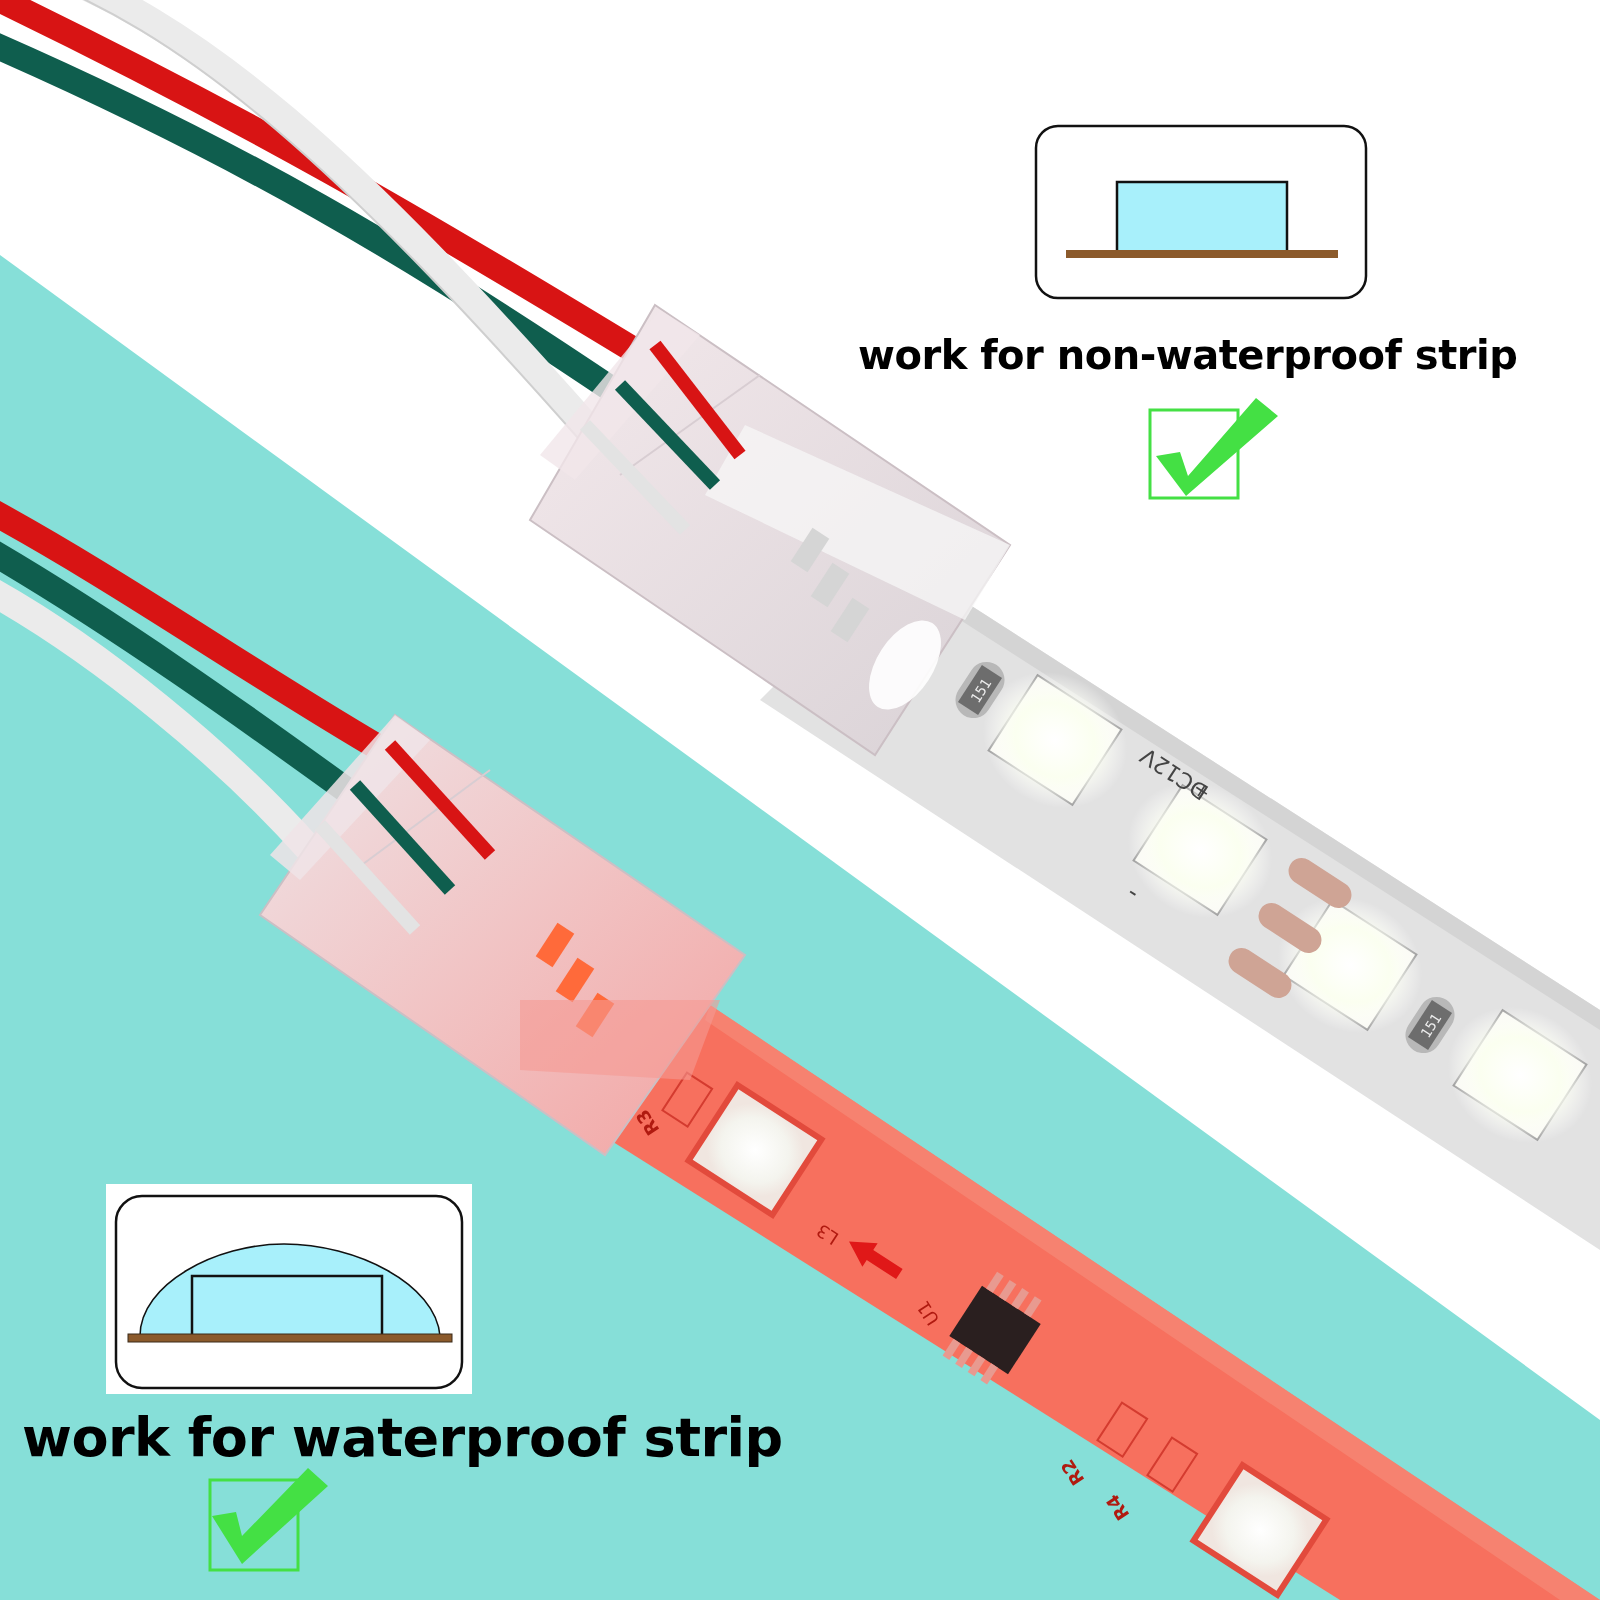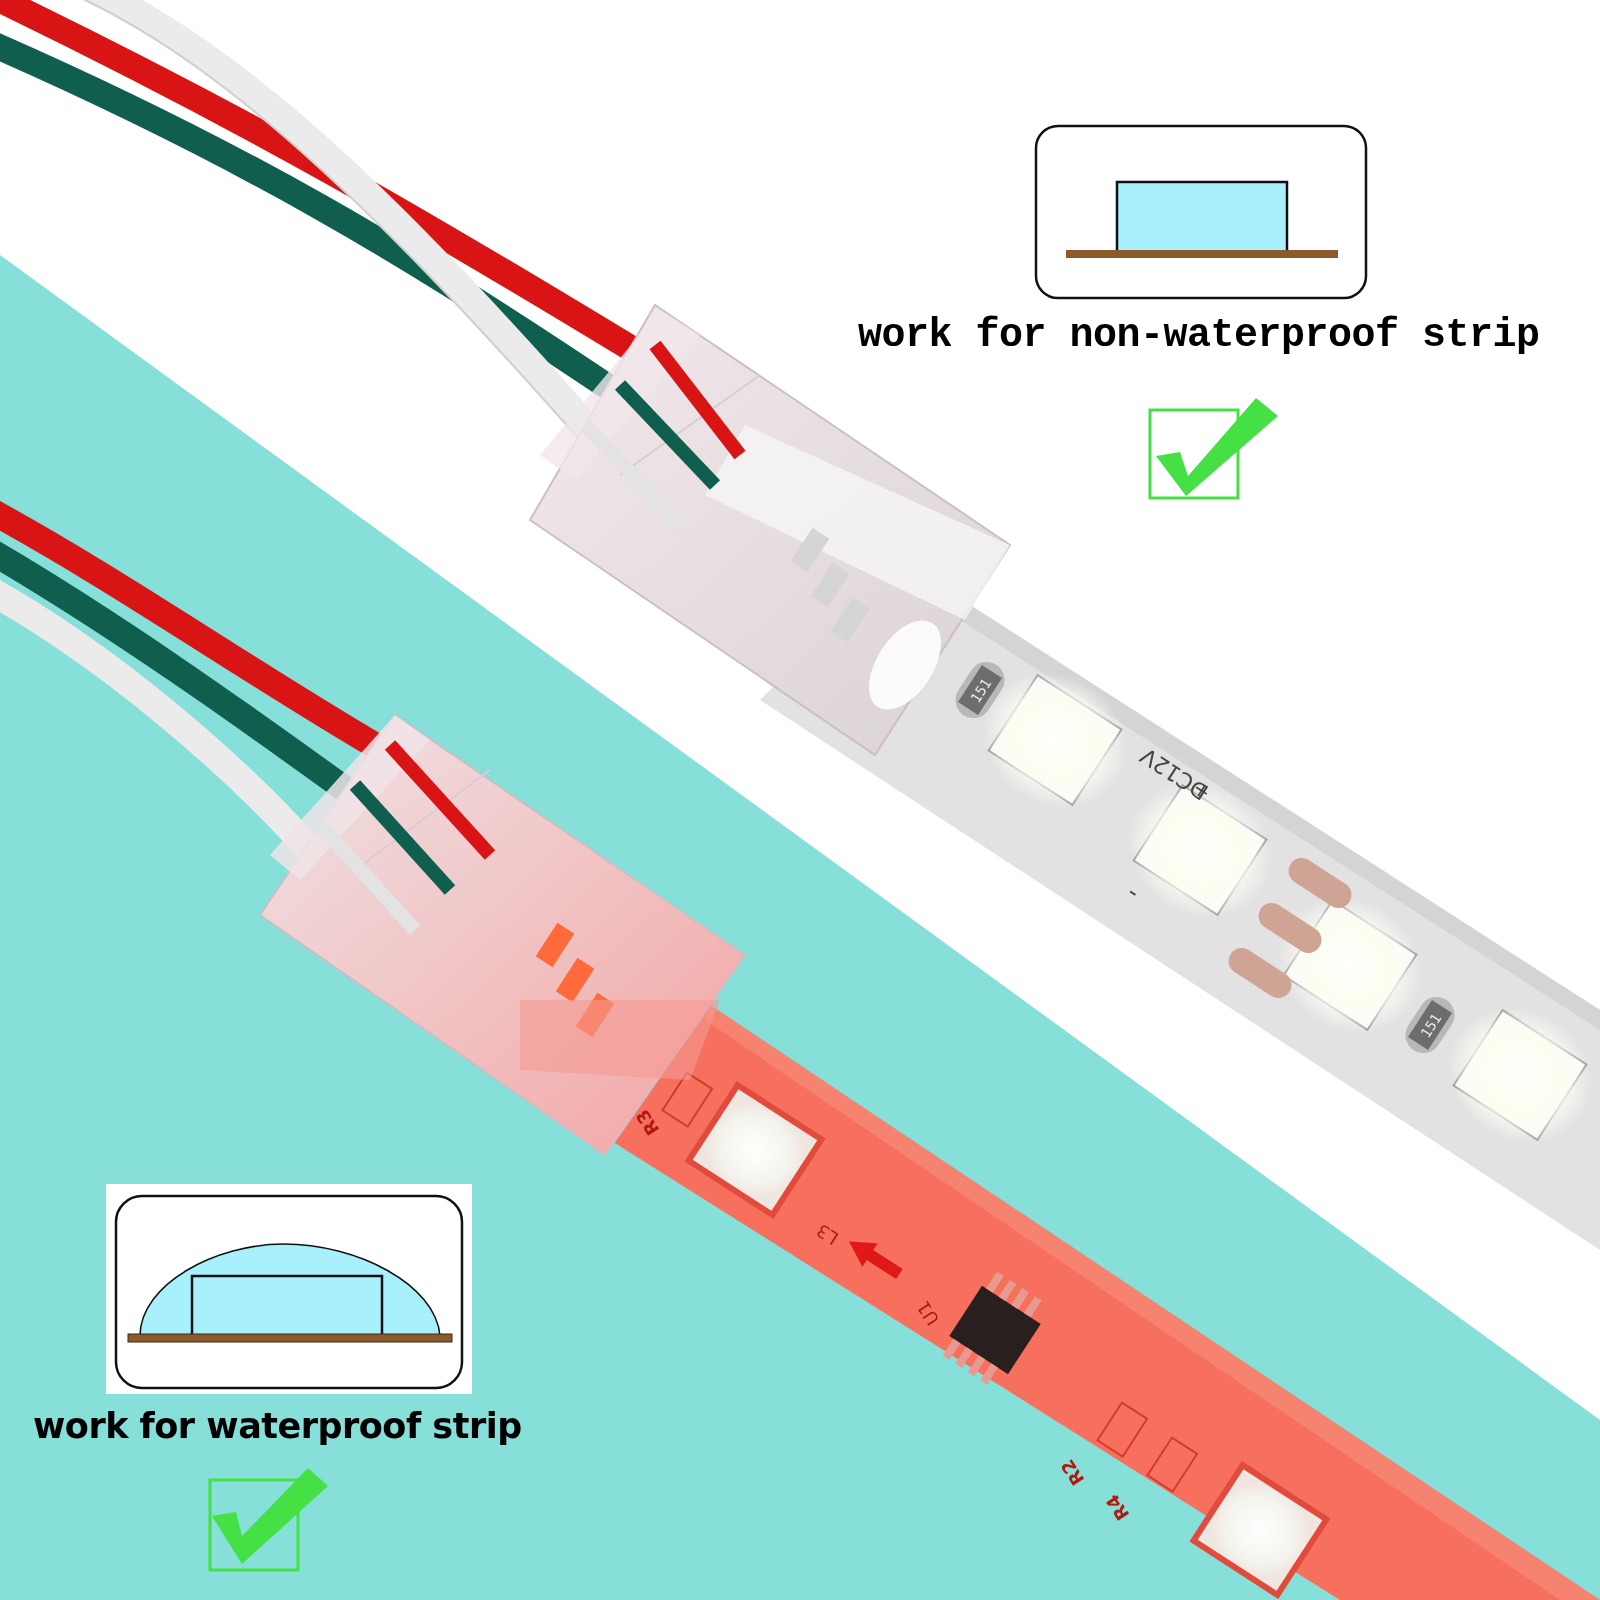--- a/index.html
+++ b/index.html
@@ -1,20 +1,20 @@
 <!DOCTYPE html>
 <html><head>
 <meta charset="utf-8">
 <style>
   html, body { margin: 0; padding: 0; }
   body { width: 1600px; height: 1600px; position: relative; overflow: hidden; background: #ffffff; font-family: "DejaVu Sans", sans-serif; }
   .scene { position: absolute; left: 0; top: 0; width: 1600px; height: 1600px; }
   .label { position: absolute; font-family: "DejaVu Sans", sans-serif; font-weight: bold; color: #000; white-space: nowrap; letter-spacing: -0.5px; }
-  .label-top { left: 858px; top: 313px; font-size: 40px; font-family: Liberation Mono, monospace; }
-  .label-bottom { left: 33px; top: 1406px; font-size: 35px; }
+  .label-top { left: 858px; top: 332px; font-size: 40px; }
+  .label-bottom { left: 22px; top: 1406px; font-size: 54px; }
   .diagram { position: absolute; background: #fff; }
   .diagram-top { left: 1030px; top: 122px; width: 344px; height: 182px; }
   .diagram-bottom { left: 106px; top: 1184px; width: 366px; height: 210px; }
   .check { position: absolute; }
   .check-top { left: 1146px; top: 398px; width: 140px; height: 110px; }
   .check-bottom { left: 208px; top: 1468px; width: 140px; height: 112px; }
 </style>
 </head>
 <body>
 

